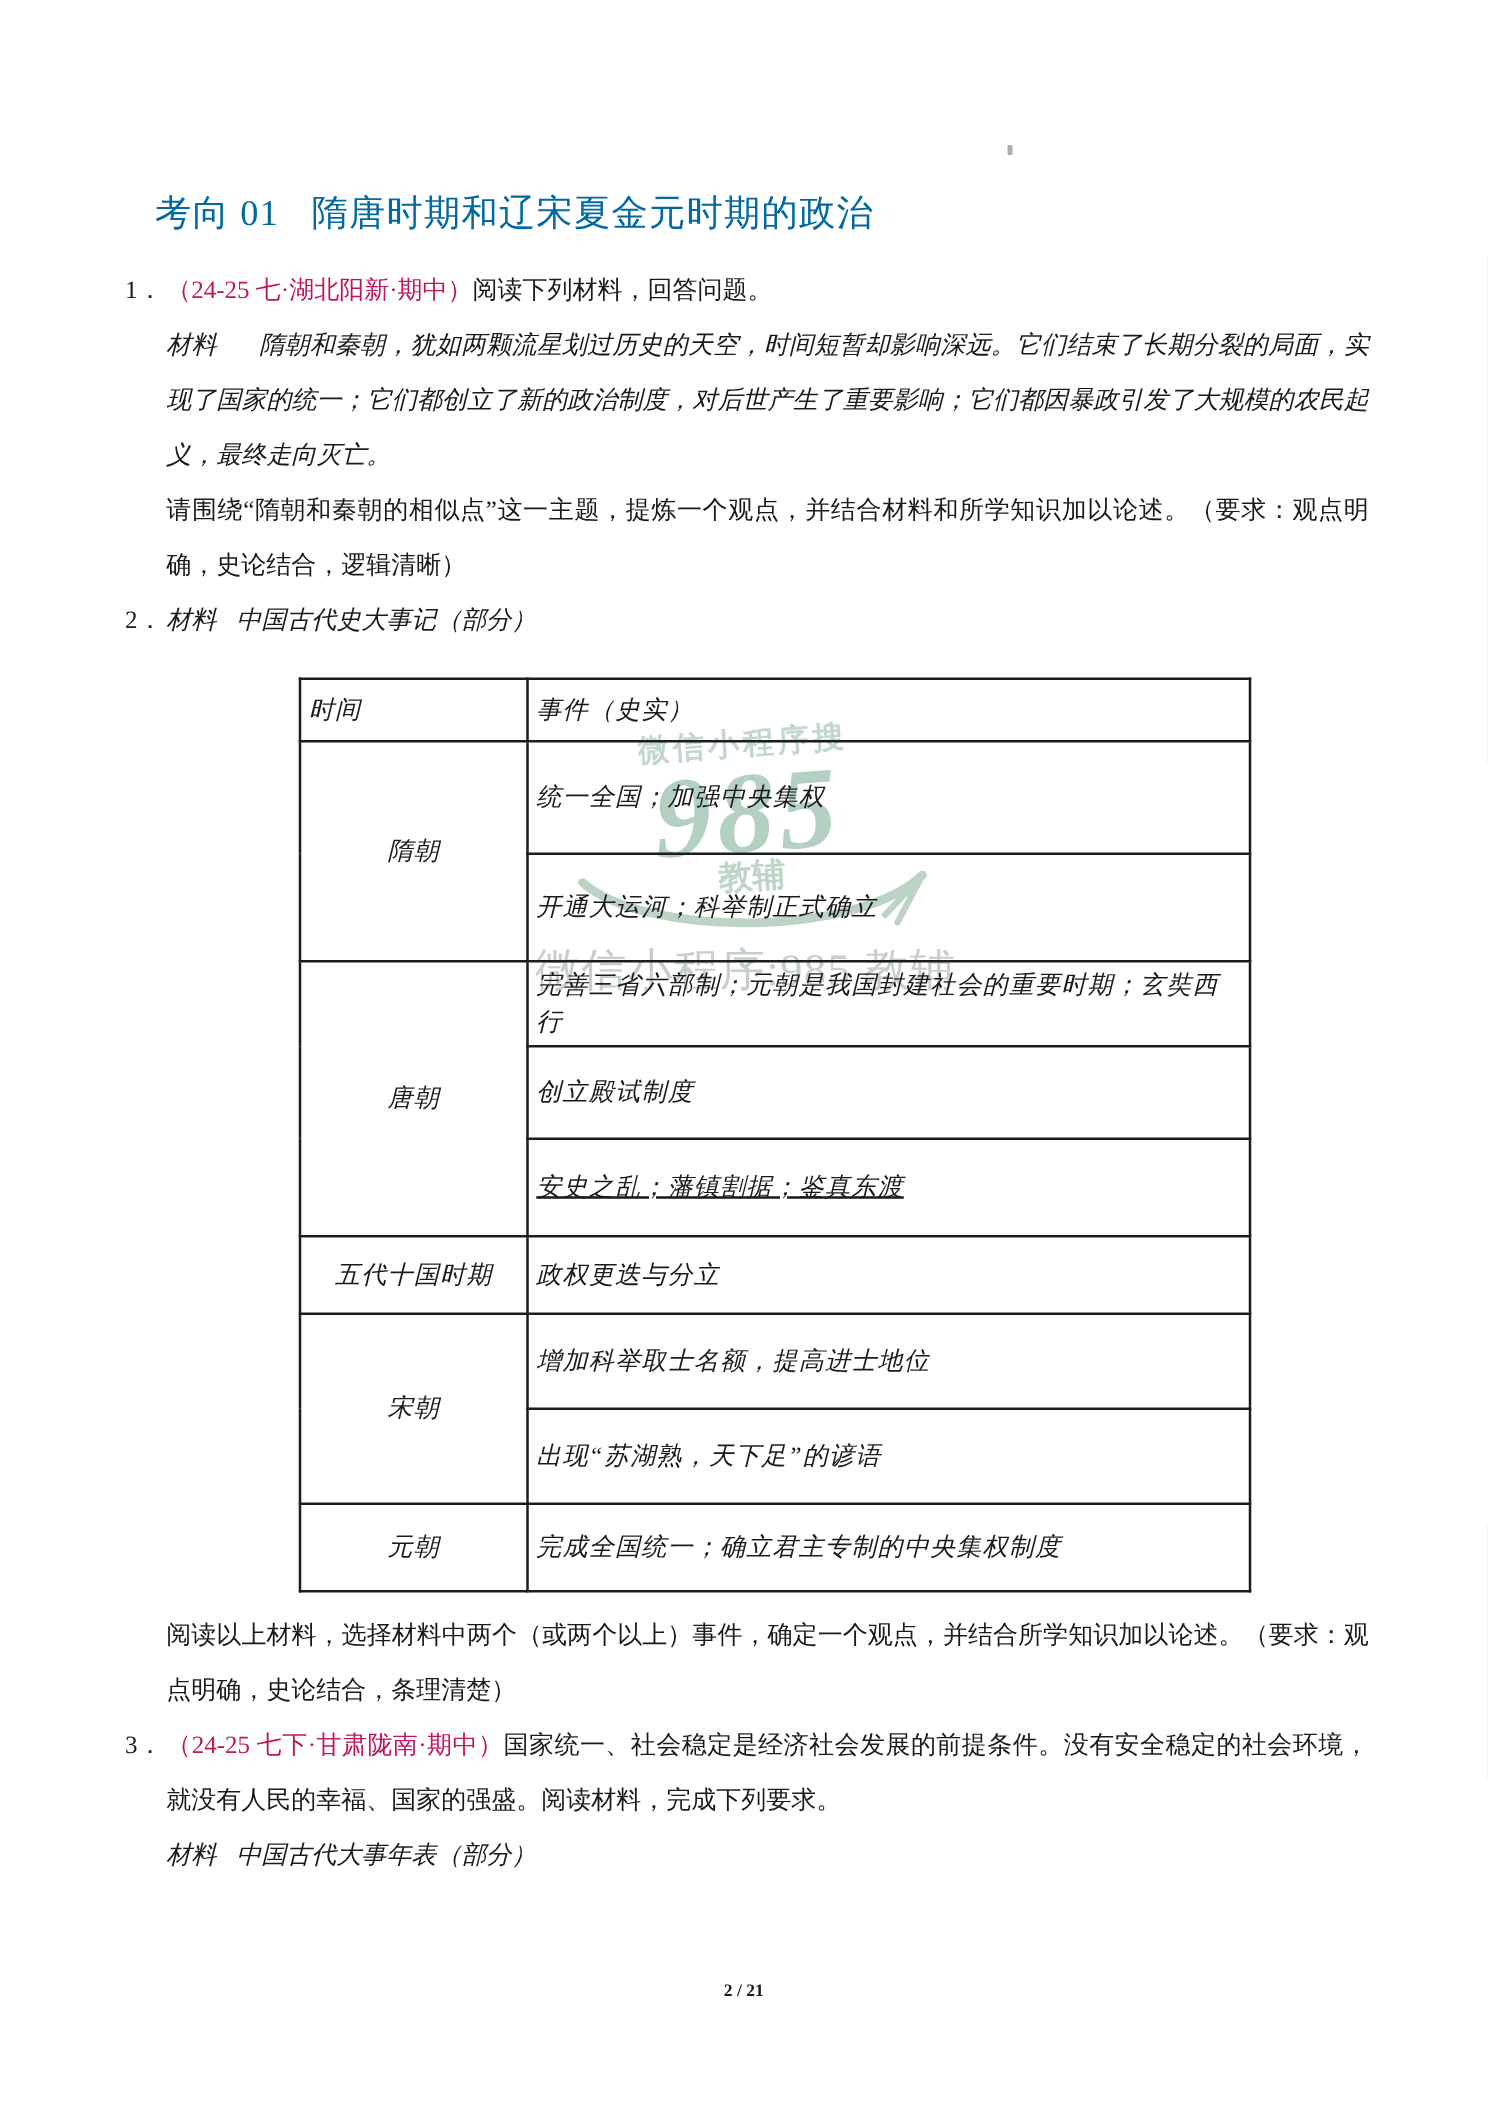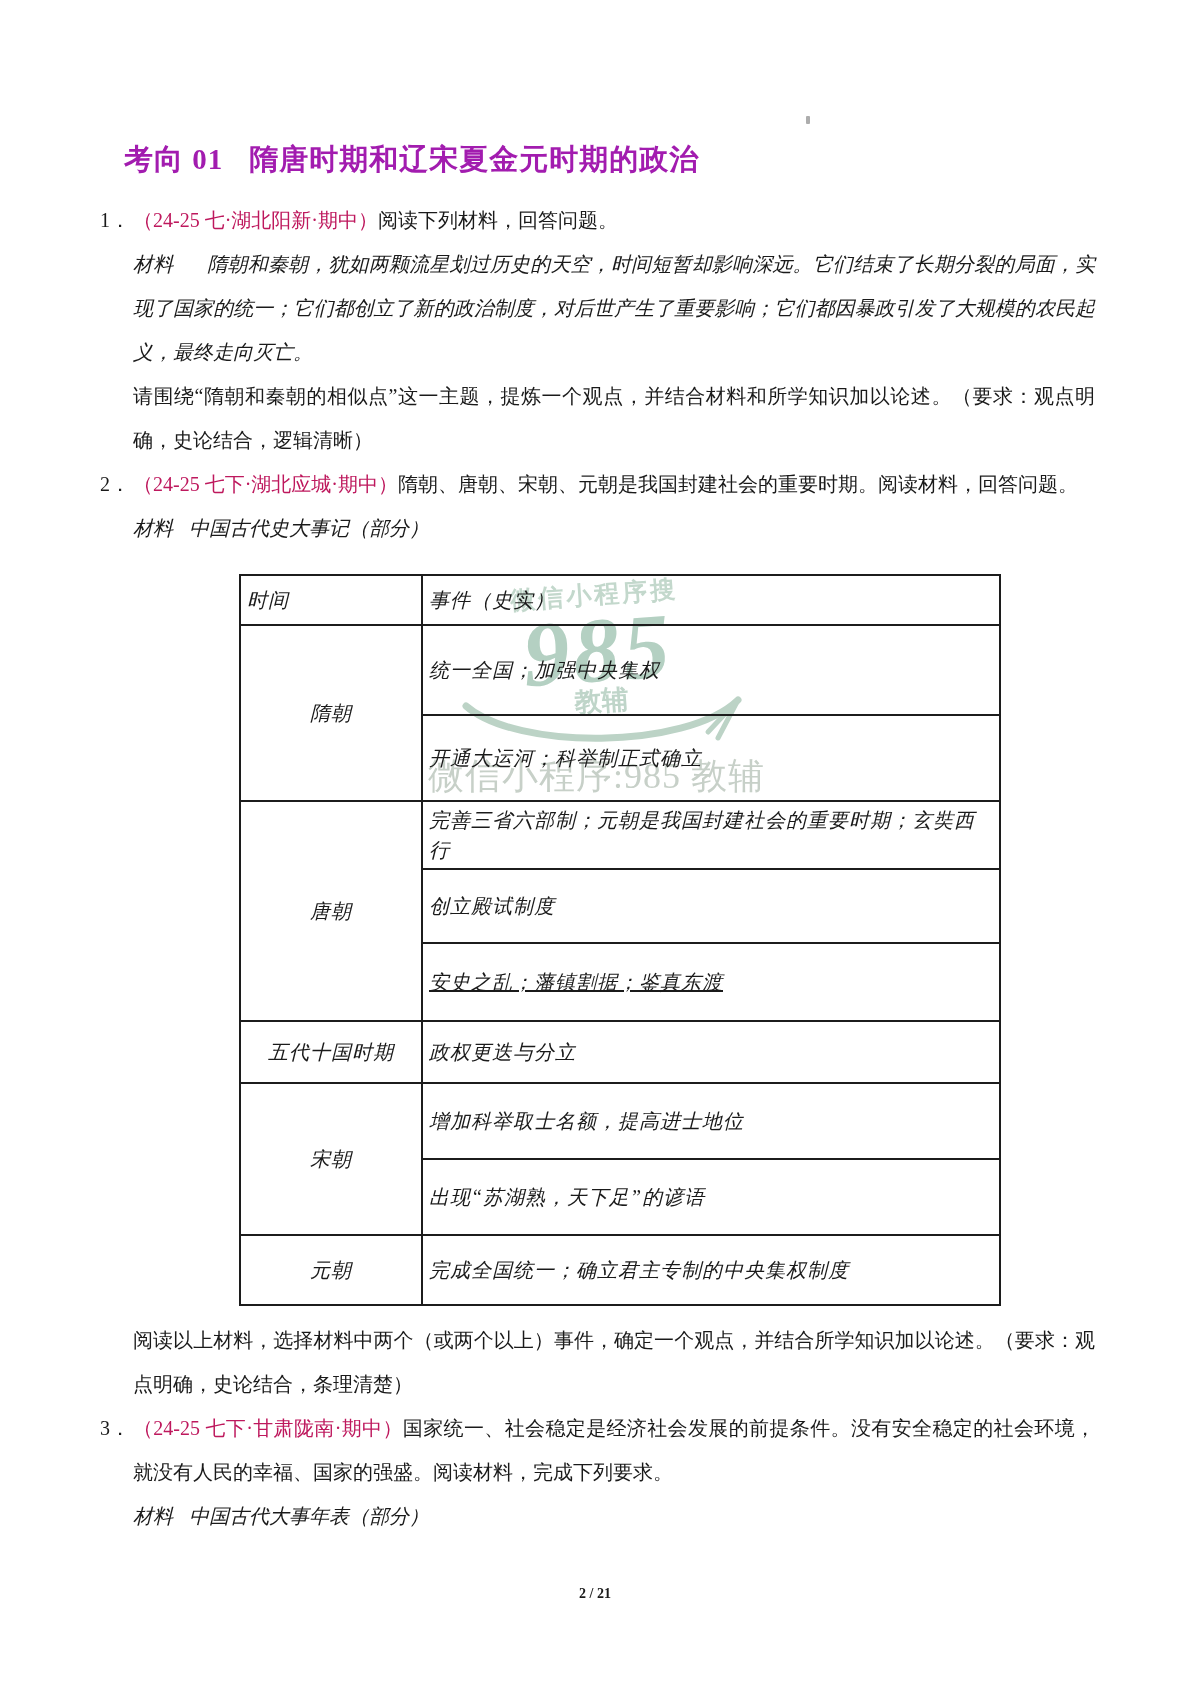--- a/index.html
+++ b/index.html
@@ -21,23 +21,23 @@
   .wm-block{left:468px;top:578px;width:260px;text-align:center;transform:rotate(-4deg);}
   .wm-line1{font-size:25px;letter-spacing:3px;color:#c3d8cc;font-weight:bold;}
   .wm-985{font-size:92px;line-height:78px;font-weight:bold;font-style:italic;color:#b4d0c2;letter-spacing:4px;}
   .wm-line2{font-size:27px;font-weight:bold;color:#bfd5c9;margin-top:-6px;}
   .wm-swoosh{position:absolute;left:456px;top:688px;}
   .wm-caption{left:428px;top:752px;font-size:36px;color:#c7d0c8;letter-spacing:1px;}
   
   .content{position:absolute;z-index:1;left:100px;top:138px;width:995px;
     font-size:20px;line-height:44px;}
   h1.heading{
-    margin:0 0 18px 24px;
-    font-size:29px;line-height:42px;font-weight:bold;
-    color:#a21caf;letter-spacing:1px;
+    margin:12px 0 18px 24px;
+    font-size:29px;line-height:42px;font-weight:normal;
+    color:#0369a1;letter-spacing:1px;
   }
   h1.heading .h-prefix{margin-right:26px;}
   .question{position:relative;padding-left:33px;}
   .q-num{position:absolute;left:0;top:0;}
   p{margin:0;text-align:justify;}
   .q-source{color:#be185d;}
   .kaiti{font-style:italic;}
   .material-label{margin-right:34px;}
   .caption-label{margin-right:16px;}
   
@@ -102,21 +102,20 @@
 
     <div class="question">
       <span class="q-num">1．</span>
       <p class="q-first"><span class="q-source">（24-25 七·湖北阳新·期中）</span><span>阅读下列材料，回答问题。</span></p>
       <p class="kaiti"><span class="material-label">材料</span><span>隋朝和秦朝，犹如两颗流星划过历史的天空，时间短暂却影响深远。它们结束了长期分裂的局面，实现了国家的统一；它们都创立了新的政治制度，对后世产生了重要影响；它们都因暴政引发了大规模的农民起义，最终走向灭亡。</span></p>
       <p>请围绕“隋朝和秦朝的相似点”这一主题，提炼一个观点，并结合材料和所学知识加以论述。（要求：观点明确，史论结合，逻辑清晰）</p>
     </div>
 
     <div class="question">
       <span class="q-num">2．</span>
-      <p class="q-first"><span class="q-source">（24-25 七下·湖北应城·期中）</span><span>隋朝、唐朝、宋朝、元朝是我国封建社会的重要时期。阅读材料，回答问题。</span></p>
       <p class="kaiti"><span class="caption-label">材料</span><span>中国古代史大事记（部分）</span></p>
 
       <table class="events">
         <tbody>
             <tr class="h-head">
           <td class="c-time">时间</td>
           <td class="c-event">事件（史实）</td>
         </tr>
         <tr class="h-r1">
           <td class="c-time" rowspan="2">隋朝</td>

